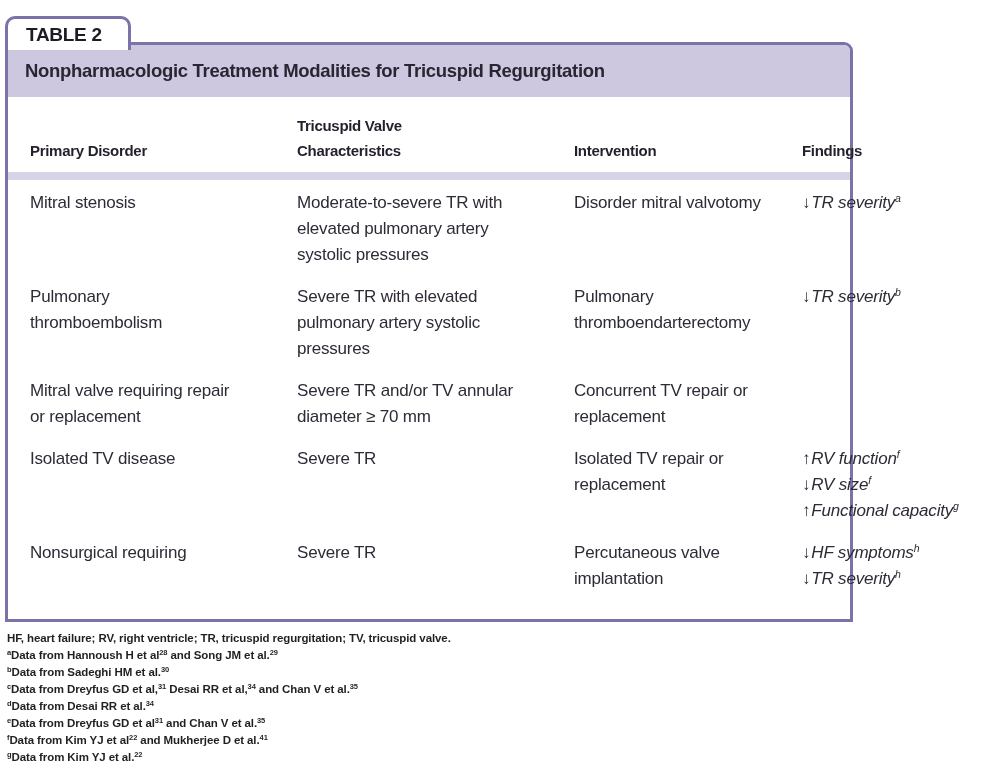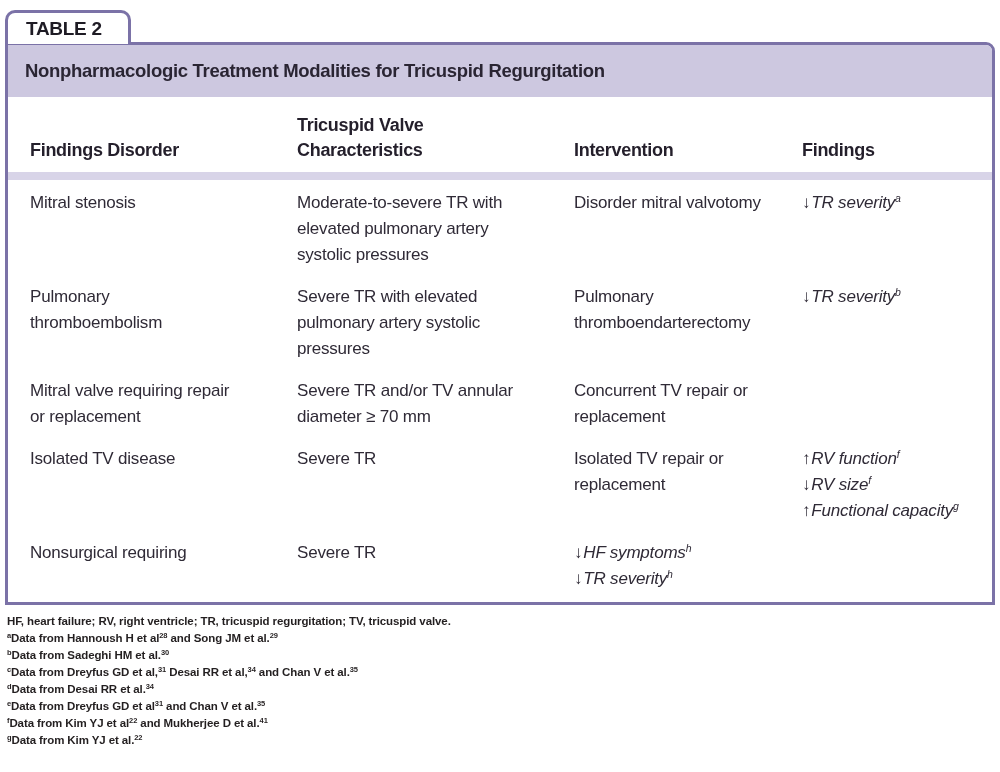--- a/index.html
+++ b/index.html
@@ -23,27 +23,27 @@
     background:#ffffff;
     border:3px solid var(--purple);
     border-bottom:none;
     border-radius:10px 10px 0 0;
     padding:5px 26px 4px 18px;
     font-size:19px;
     font-weight:700;
     letter-spacing:-0.3px;
     color:#1e1b24;
     position:relative;
-    top:2px;
+    top:8px;
   }
   .table-box{
     border:3px solid var(--purple);
     border-radius:0 9px 0 0;
     background:#ffffff;
-    width:990px;
+    width:848px;
   }
   .title-band{
     background:var(--band);
     border-radius:0 6px 0 0;
     height:52px;
     display:flex;
     align-items:center;
     padding-left:17px;
     font-size:18.5px;
     font-weight:700;
@@ -55,21 +55,21 @@
     grid-template-columns:267px 277px 228px 1fr;
     padding-left:22px;
     padding-right:8px;
   }
   .thead{
     padding-top:16px;
     padding-bottom:9px;
     align-items:end;
   }
   .th{
-    font-size:18px;
+    font-size:15px;
     font-weight:700;
     letter-spacing:-0.3px;
     white-space:pre-line;
     line-height:25px;
     color:#241f2b;
   }
   .divider{
     height:8px;
     background:var(--stripe);
   }
@@ -93,21 +93,21 @@
   }
   .arrow{
     display:inline-block;
     margin-right:1px;
   }
   .finding-line sup{
     font-size:10.5px;
     vertical-align:6px;
     line-height:0;
   }
-  .tbody{padding-bottom:4px;}
+  .tbody{padding-bottom:21px;}
   .footnotes{
     margin-top:8px;
     margin-left:2px;
   }
   .footnote{
     font-size:11.5px;
     font-weight:700;
     letter-spacing:-0.1px;
     line-height:17px;
     color:var(--foot-ink);
@@ -124,21 +124,21 @@
 
 
 <div class="tab">
   <span>TABLE 2</span>
 </div>
 
 <div class="table-box">
   <div class="title-band">Nonpharmacologic Treatment Modalities for Tricuspid Regurgitation</div>
 
   <div class="grid thead">
-    <div class="th">Findings Disorder</div>
+    <div class="th">Primary Disorder</div>
     <div class="th">Tricuspid Valve
 Characteristics</div>
     <div class="th">Intervention</div>
     <div class="th">Findings</div>
   </div>
 
   <div class="divider"></div>
 
   <div class="tbody" id="tbody">
       <div class="grid row">
@@ -178,20 +178,22 @@
 replacement</div>
         <div class="cell-findings-wrap">
           <div class="finding-line"><span class="arrow">↑</span>RV function<sup>f</sup></div>
           <div class="finding-line"><span class="arrow">↓</span>RV size<sup>f</sup></div>
           <div class="finding-line"><span class="arrow">↑</span>Functional capacity<sup>g</sup></div>
         </div>
       </div>
       <div class="grid row">
         <div class="cell">Nonsurgical requiring</div>
         <div class="cell">Severe TR</div>
+        <div class="cell">Percutaneous valve
+implantation</div>
         <div class="cell-findings-wrap">
           <div class="finding-line"><span class="arrow">↓</span>HF symptoms<sup>h</sup></div>
           <div class="finding-line"><span class="arrow">↓</span>TR severity<sup>h</sup></div>
         </div>
       </div>
     </div>
 </div>
 
 <div class="footnotes" id="footnotes">
     <div class="footnote">HF, heart failure; RV, right ventricle; TR, tricuspid regurgitation; TV, tricuspid valve.</div>

